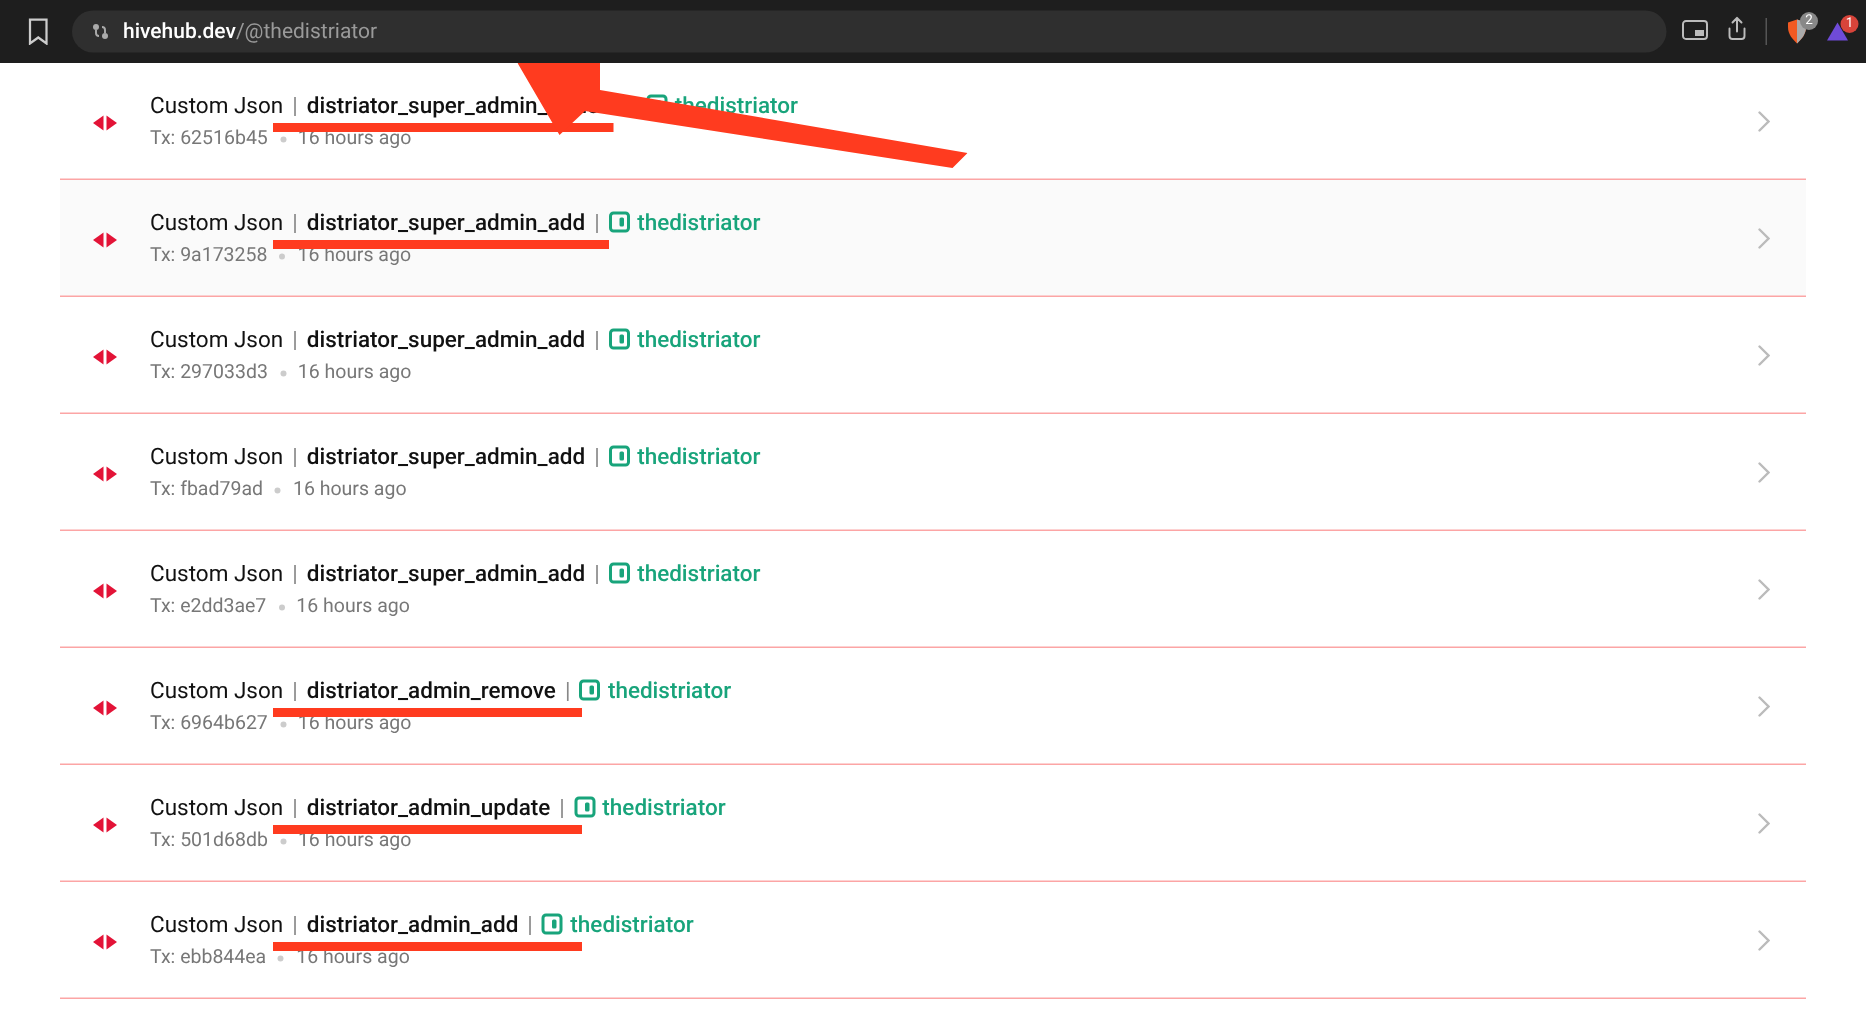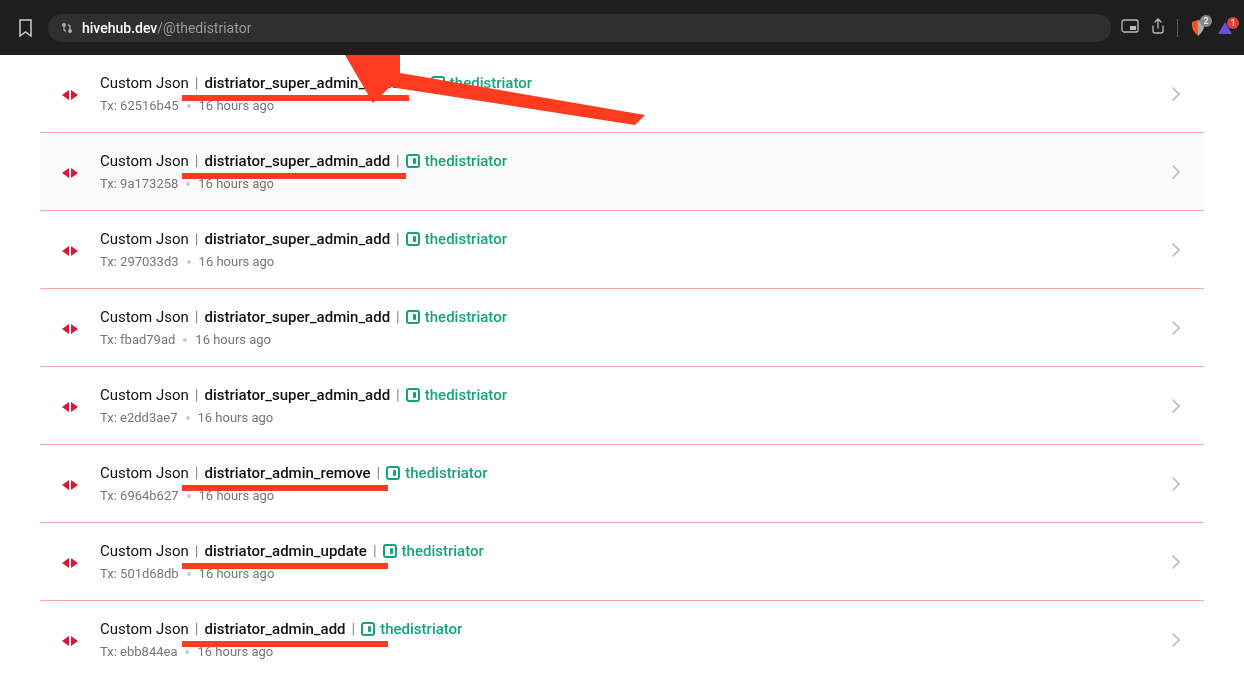--- a/index.html
+++ b/index.html
@@ -4,21 +4,21 @@
 <style>
   * { margin: 0; padding: 0; box-sizing: border-box; }
   body {
     font-family: -apple-system, BlinkMacSystemFont, "Segoe UI", Roboto, Helvetica, Arial, sans-serif;
     background: #fff;
     width: 1244px;
     height: 674px;
     overflow: hidden;
   }
   .browser-bar {
-    height: 55px;
+    height: 42px;
     background: #1e1e1e;
     display: flex;
     align-items: center;
     padding: 0 12px;
     gap: 10px;
   }
   .bookmark-icon {
     width: 26px;
     height: 26px;
     display: flex;

